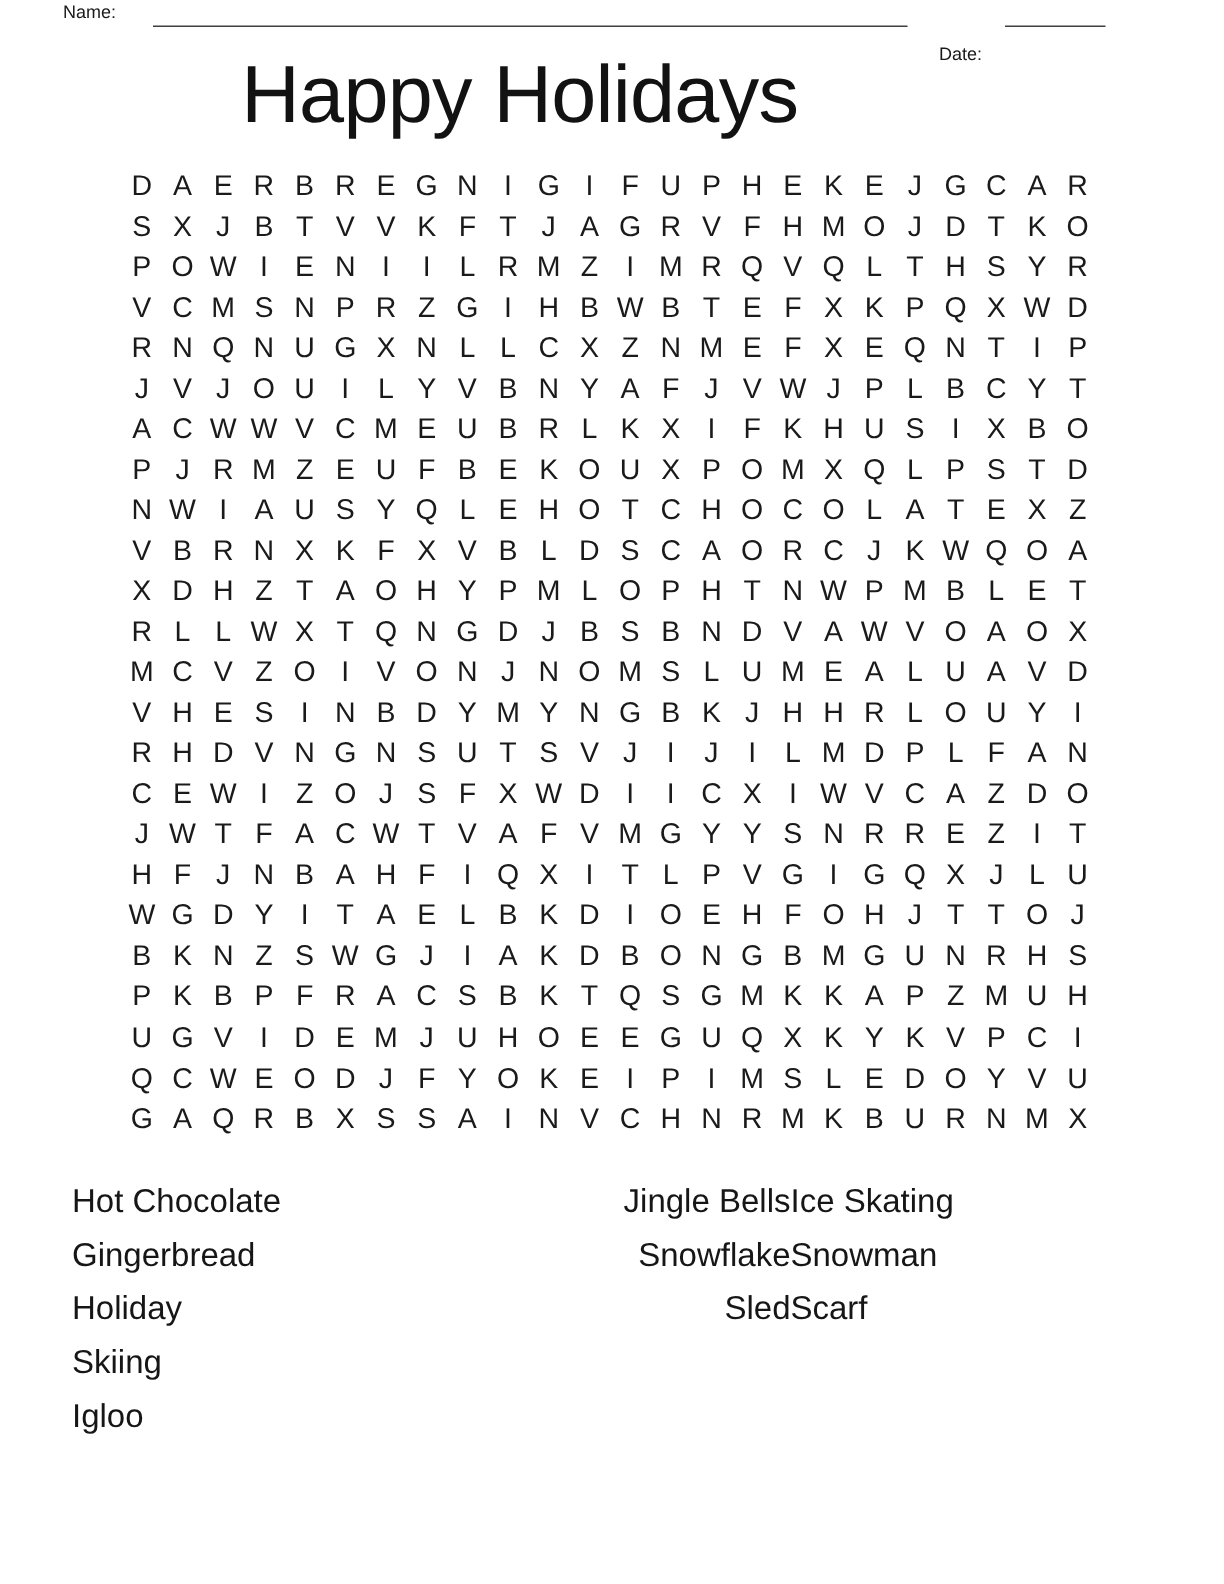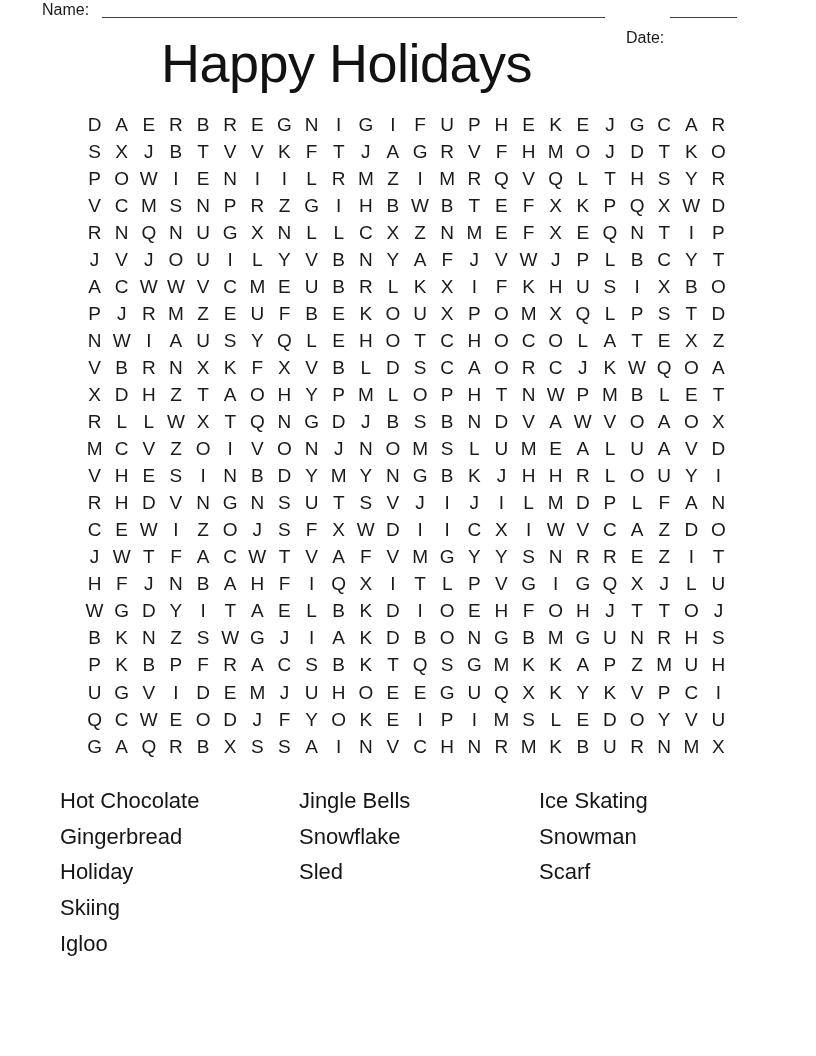--- a/index.html
+++ b/index.html
@@ -9,21 +9,21 @@
     height: 1056px;
     background: #ffffff;
     font-family: "Liberation Sans", sans-serif;
     color: #181818;
     overflow: hidden;
   }
   
   .hdr-label {
     position: absolute;
     top: 1px;
-    font-size: 16px;
+    font-size: 12px;
     color: #1a1a1a;
   }
   .name-label { left: 42px; }
   .date-label { left: 626px; margin-top: 28px; }
   .blank {
     position: absolute;
     top: 0;
     height: 17px;
     border-bottom: 1.6px solid #3f3f3f;
   }
@@ -57,26 +57,26 @@
     display: flex;
     align-items: center;
     justify-content: center;
     font-size: 19px;
     font-weight: 400;
     color: #1a1a1a;
   }
   
   .words {
     position: absolute;
-    left: 60px;
+    left: 48px;
     top: 783px;
     display: flex;
   }
   .word-col { width: 239px; }
-  .word-col:nth-child(2) { width: 240px; }
+  .word-col:nth-child(2) { width: 240px; text-align: right; }
   .word {
     font-size: 22px;
     line-height: 35.7px;
     white-space: nowrap;
     color: #161616;
   }
 </style>
 </head>
 <body>
 

